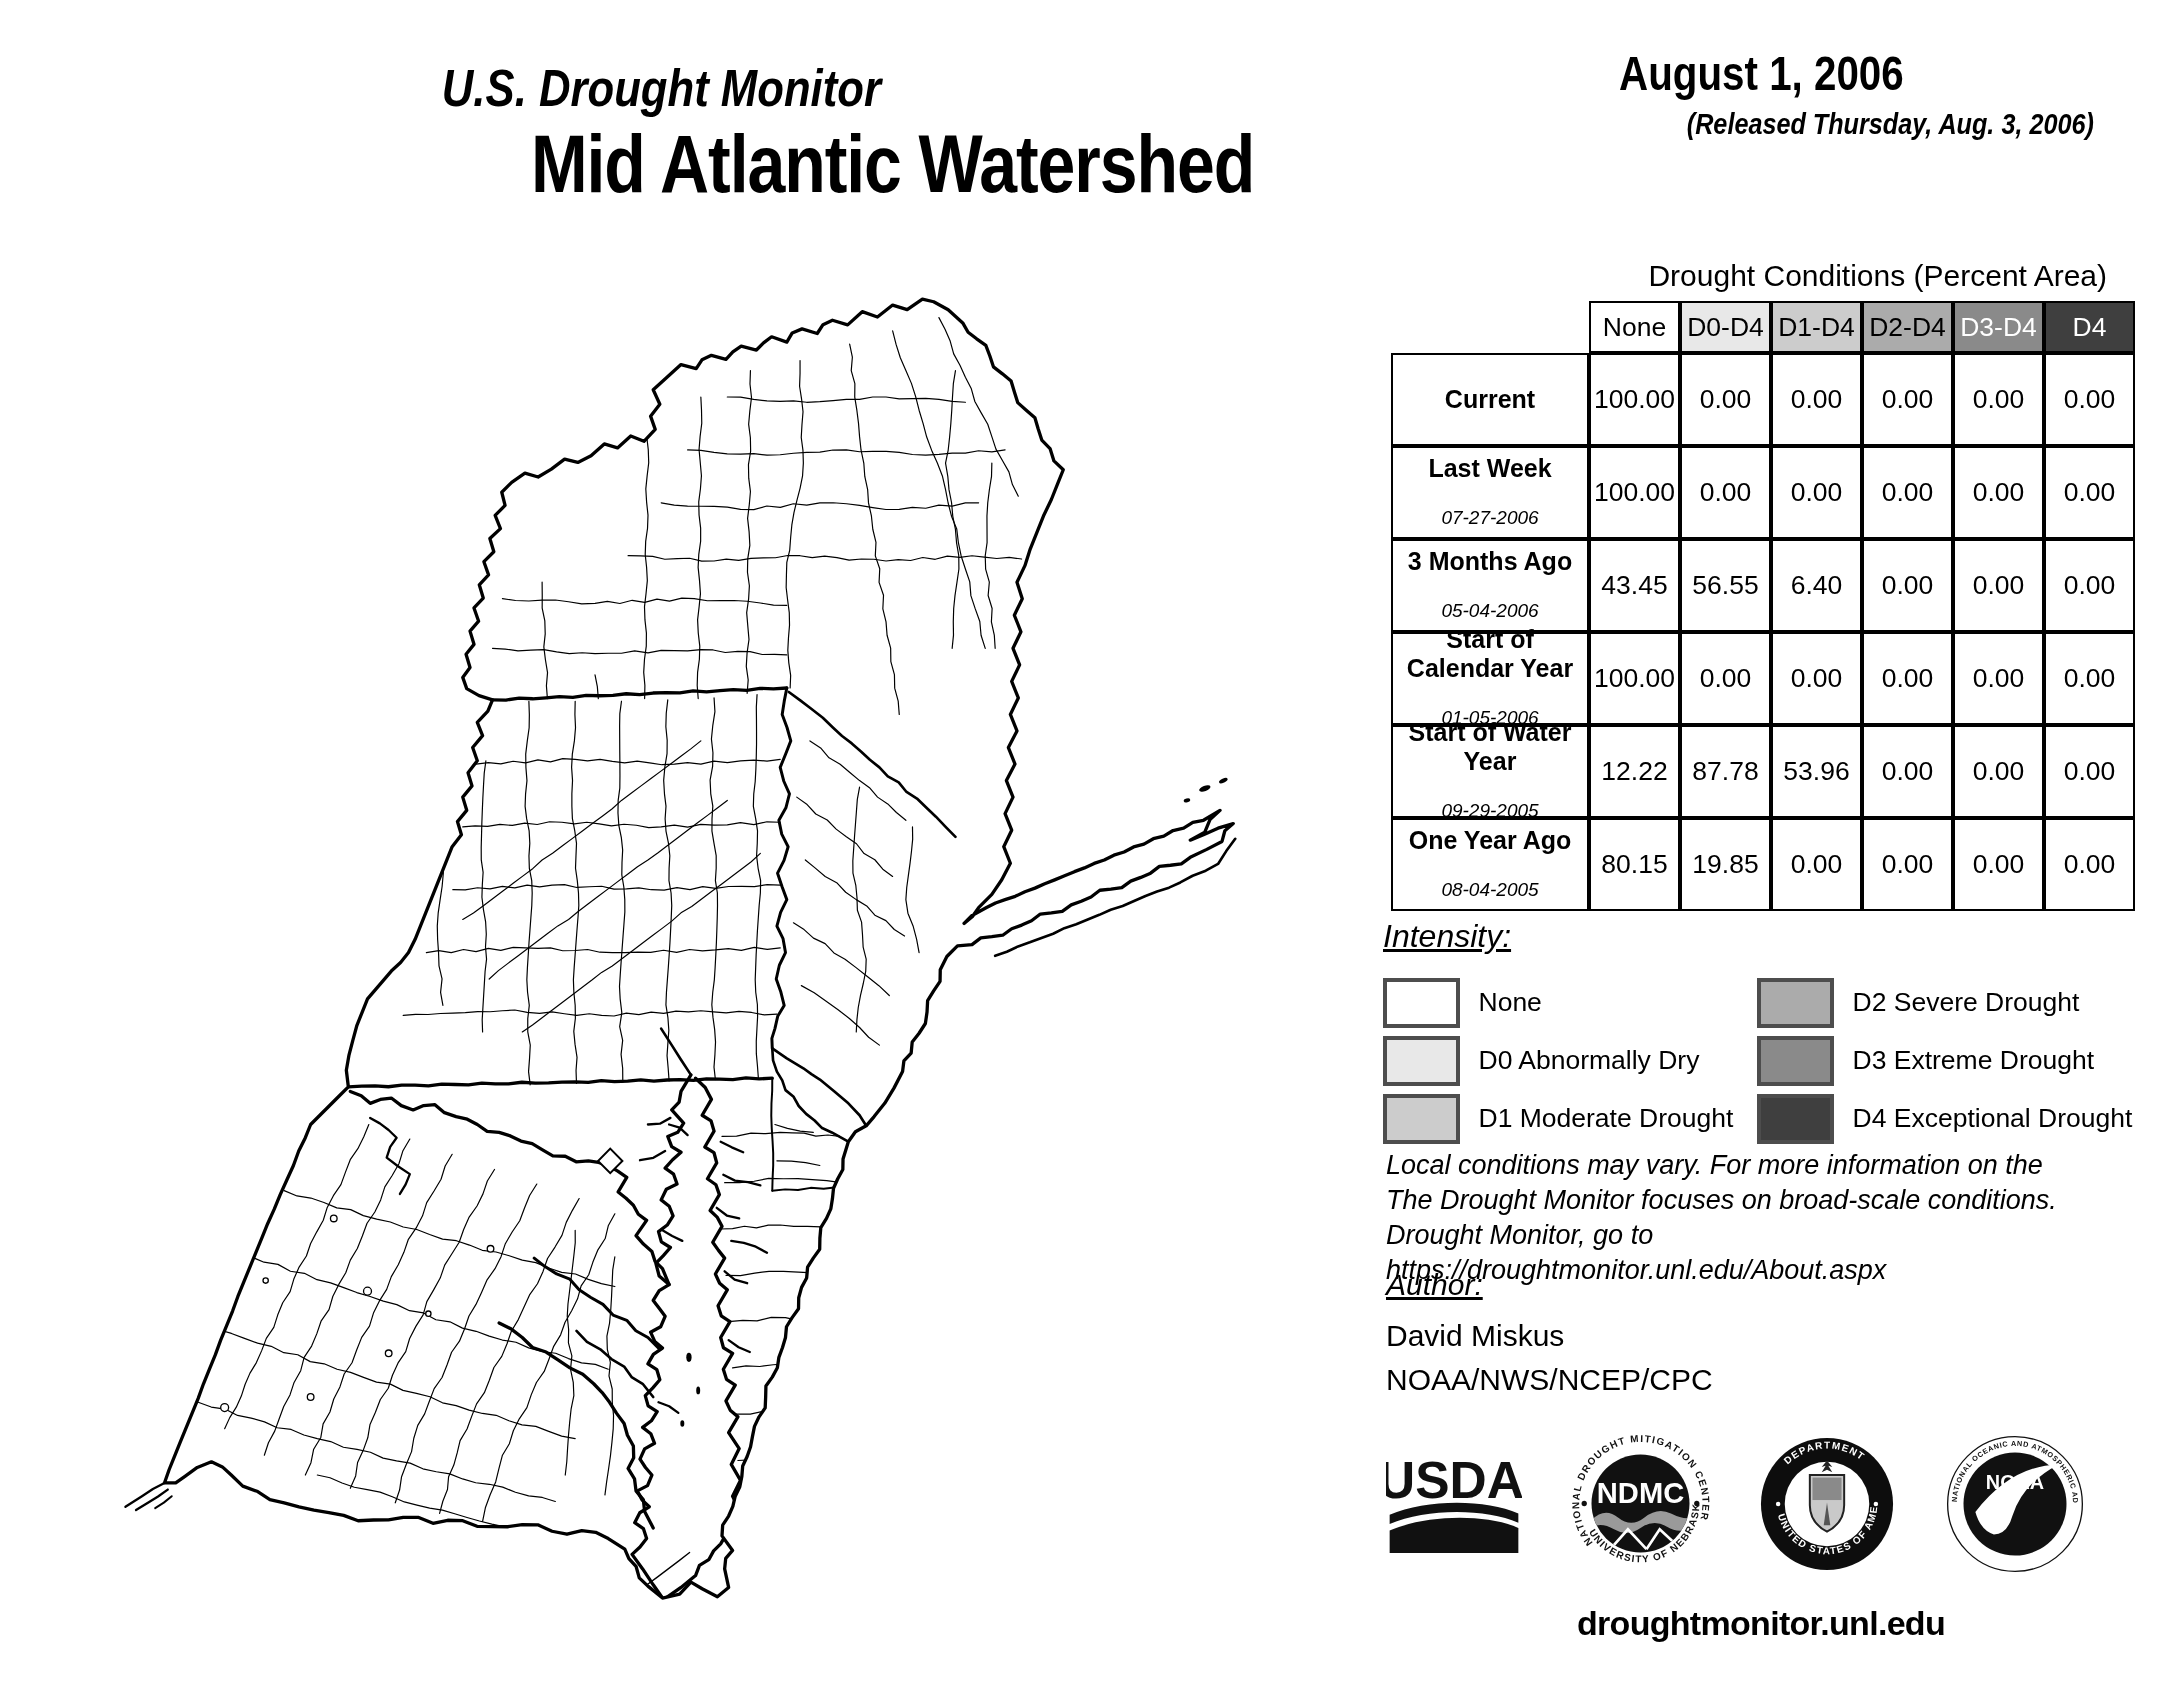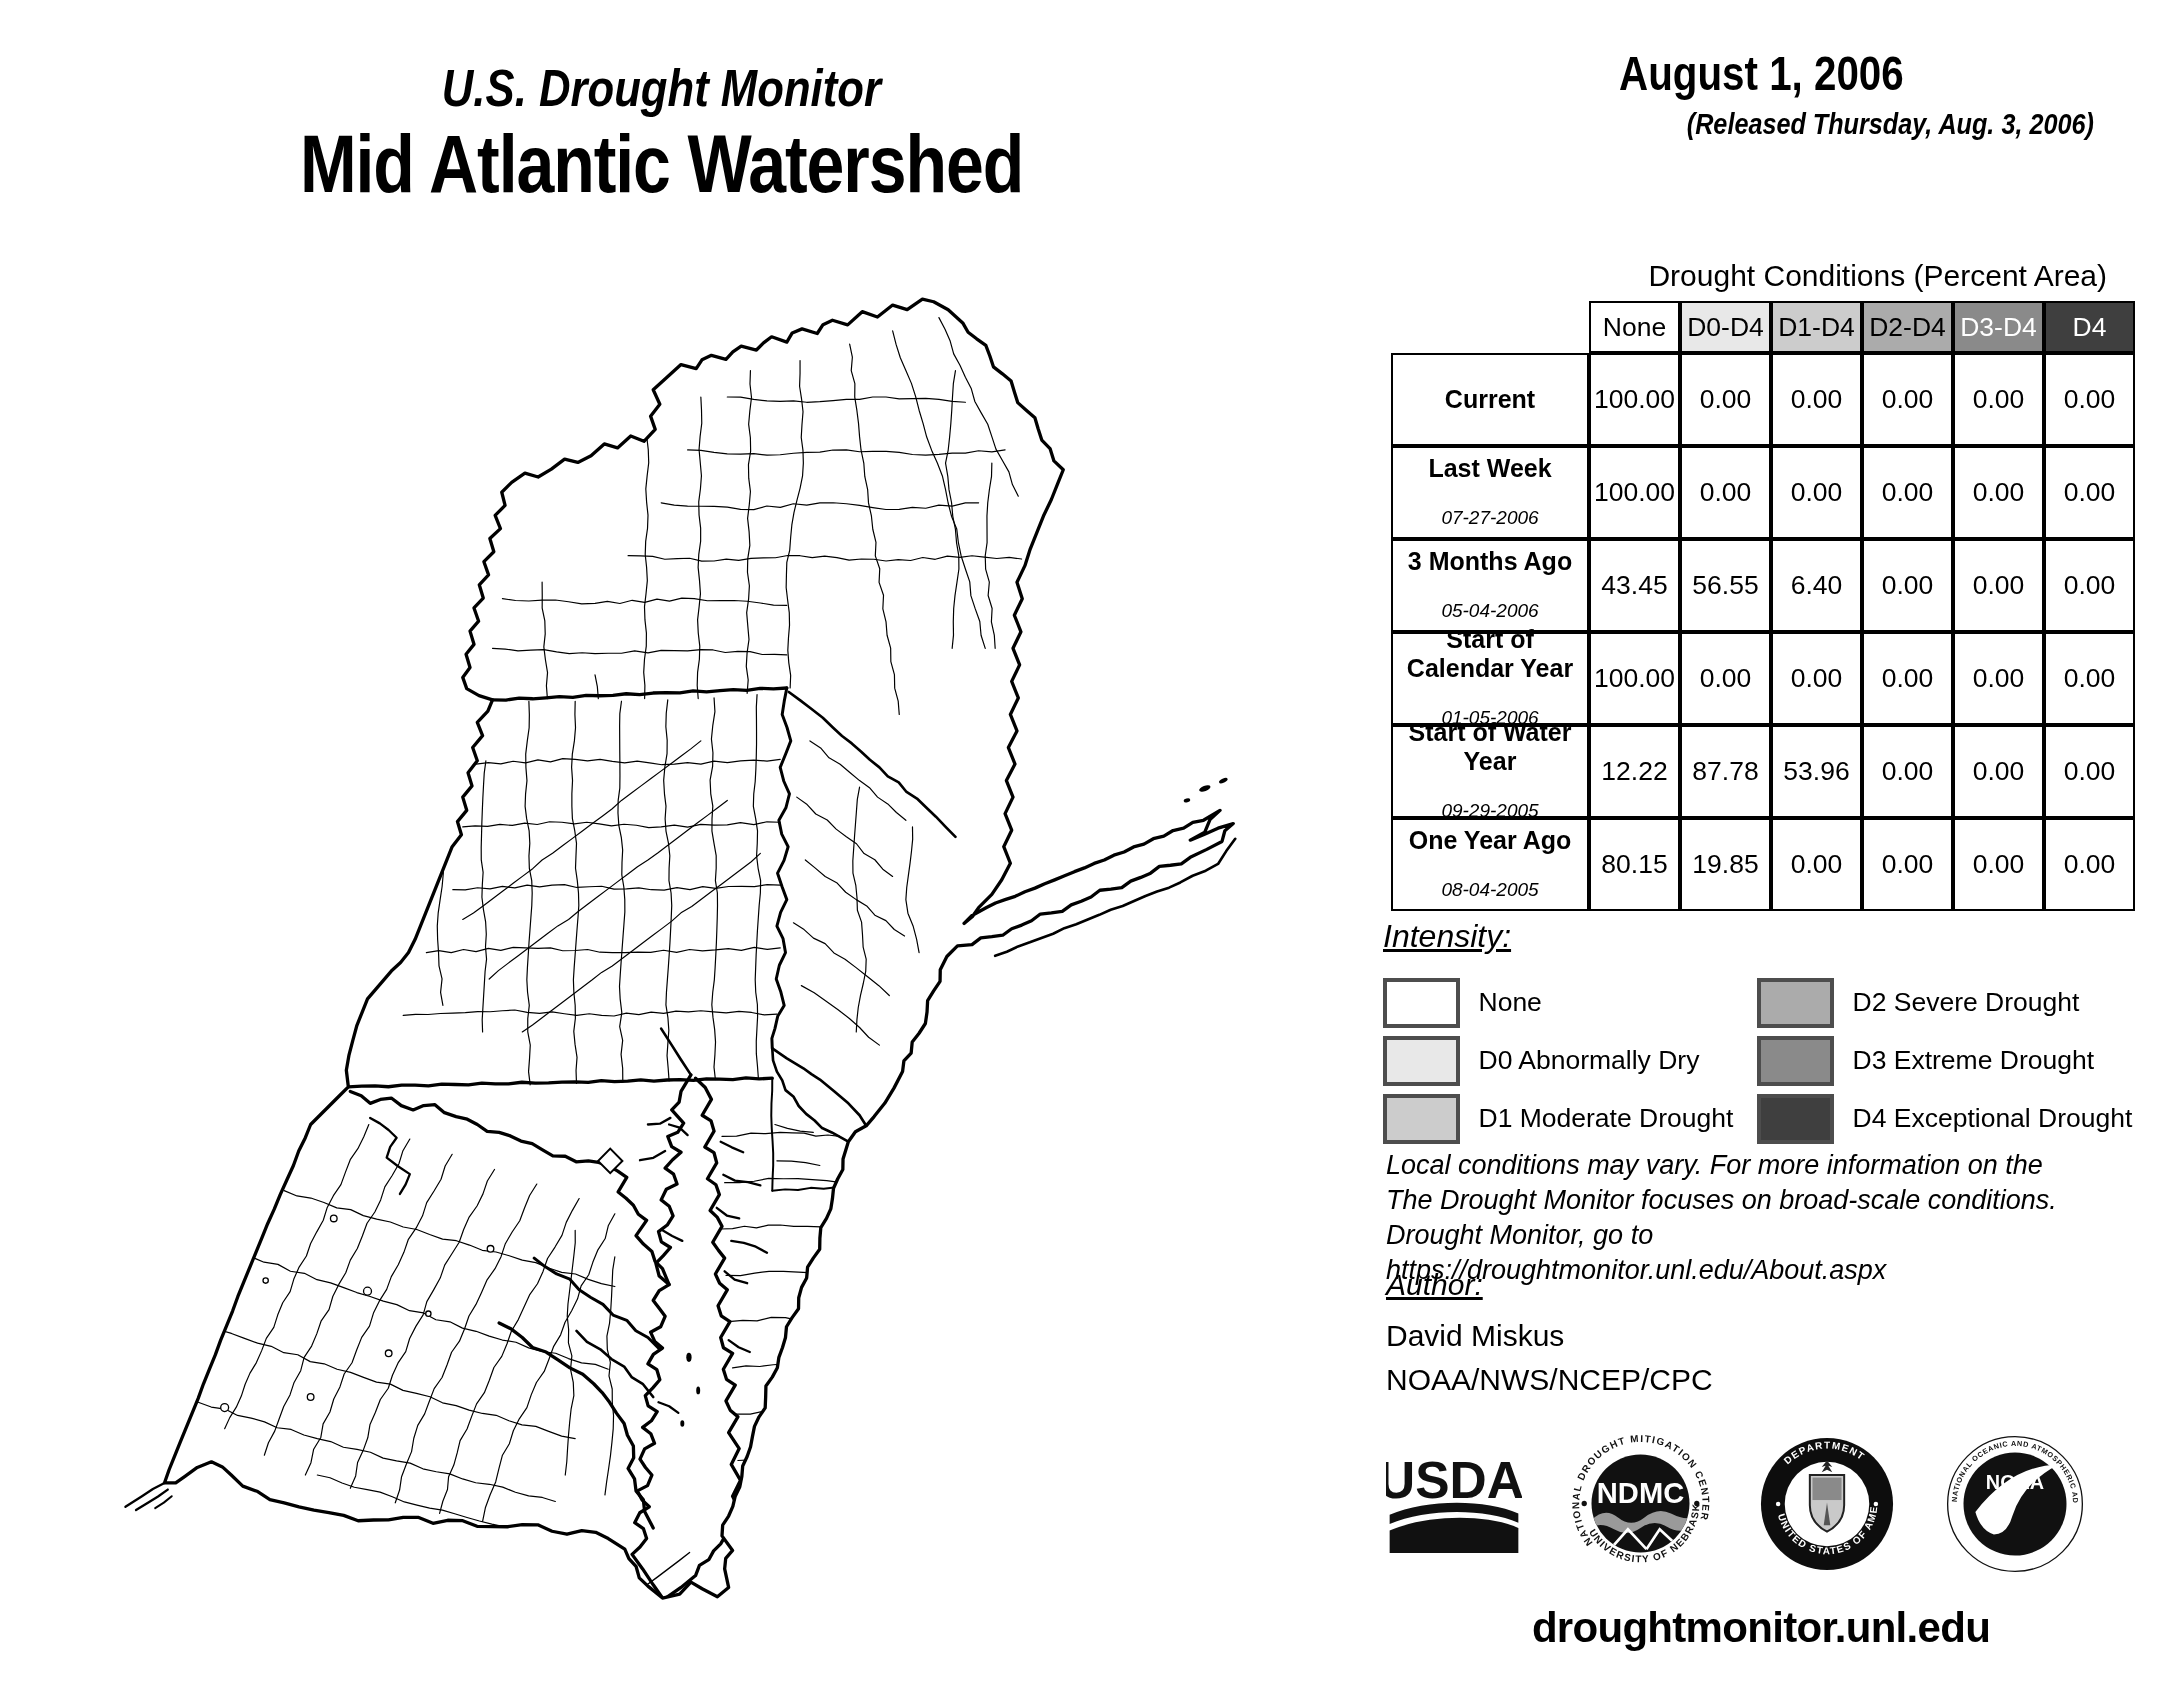--- a/index.html
+++ b/index.html
@@ -3,21 +3,21 @@
 <meta charset="utf-8">
 <style>
   html,body{margin:0;padding:0;background:#fff;}
   #canvas{position:relative;width:2183px;height:1687px;background:#fff;overflow:hidden;
           font-family:"Liberation Sans",sans-serif;color:#000;padding-left:36px;}
   .abs{position:absolute;}
   .cond{display:inline-block;transform:scaleX(.84);transform-origin:center top;white-space:nowrap;}
 
   
   #t1{left:0;top:58px;width:1323px;text-align:center;font-size:52px;font-weight:bold;font-style:italic;}
-  #t2{left:0;top:118px;width:1323px;text-align:center;font-size:81px;font-weight:bold;letter-spacing:-1.3px;}
+  #t2{left:0;top:118px;width:1323px;text-align:right;font-size:81px;font-weight:bold;letter-spacing:-1.3px;}
 
   
   #hdate{left:1389px;top:46px;width:744px;text-align:center;font-size:48px;font-weight:bold;}
   #hrel{left:1389px;top:107px;width:744px;text-align:right;font-size:30px;font-weight:bold;font-style:italic;}
   #hvalid{left:1389px;top:151px;width:744px;text-align:center;font-size:30px;font-weight:bold;}
   #caption{left:1389px;top:259px;width:718px;text-align:right;font-size:30px;}
 
   
   #tbl{left:1391px;top:301px;display:grid;grid-template-columns:198px repeat(6,91px);
        grid-auto-rows:auto;}
@@ -38,21 +38,21 @@
   .llab{font-size:26.5px;}
 
   
   #disc{left:1386px;top:1148px;width:754px;font-size:27px;font-style:italic;line-height:35px;}
   #authH{left:1386px;top:1268px;font-size:30px;font-style:italic;text-decoration:underline;}
   #authN{left:1386px;top:1319px;font-size:30px;}
   #authO{left:1386px;top:1363px;font-size:30px;}
 
   
   .logo{position:absolute;}
-  #url{left:1389px;top:1604px;width:744px;text-align:center;font-size:42px;font-weight:bold;letter-spacing:-0.7px;}
+  #url{left:1389px;top:1604px;width:744px;text-align:center;font-size:34px;font-weight:bold;letter-spacing:-0.7px;}
 
   svg text{font-family:"Liberation Sans",sans-serif;}
   .ringtxt{font-size:15px;font-weight:bold;letter-spacing:2px;}
 </style>
 </head>
 <body>
 
 <div id="canvas">
 
   <div id="t1" class="abs"><span class="cond">U.S. Drought Monitor</span></div>

